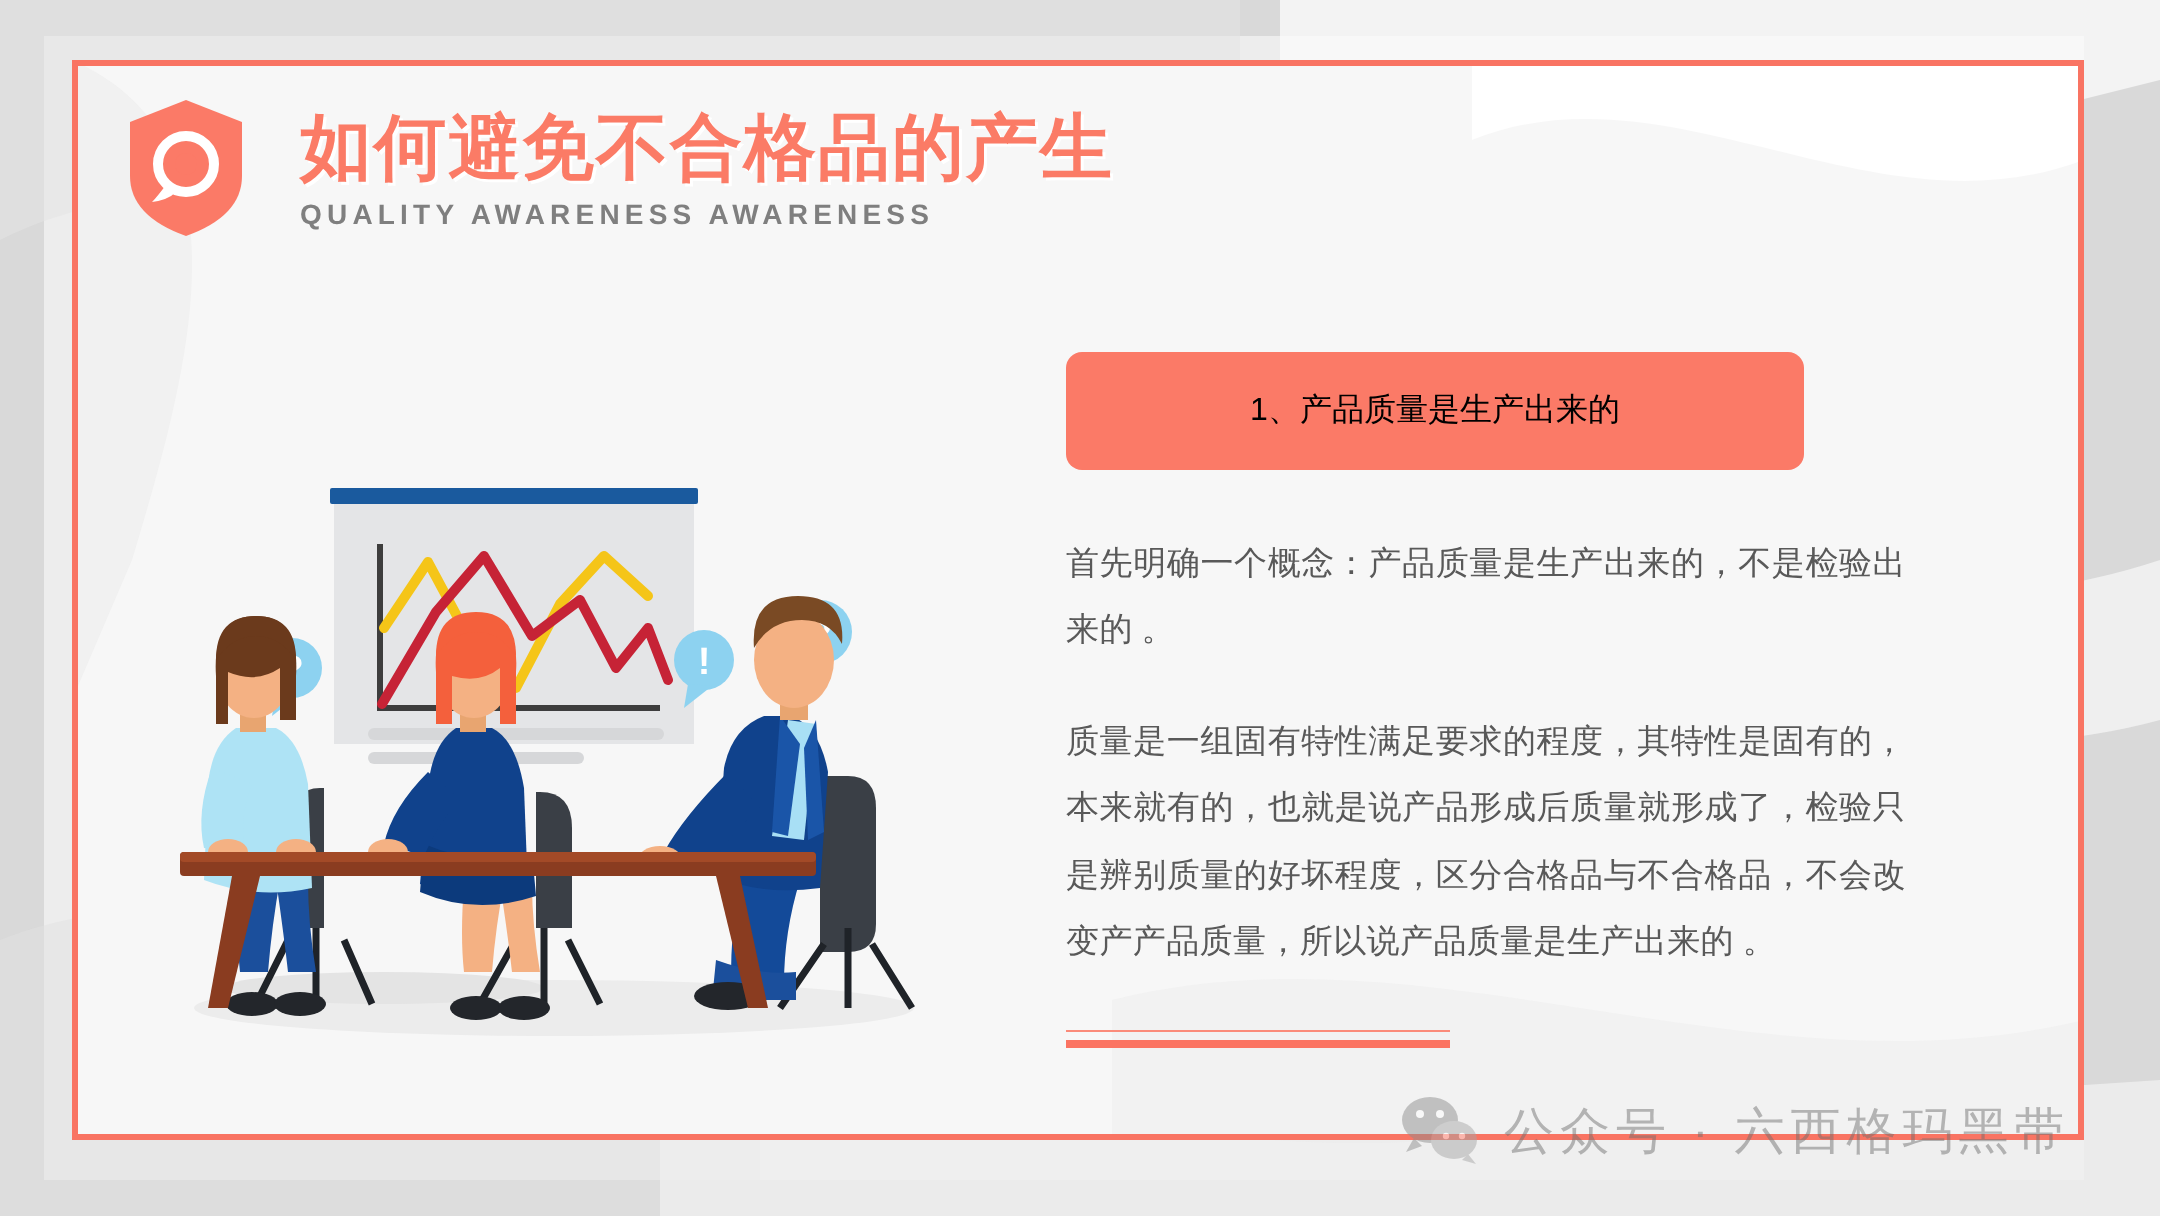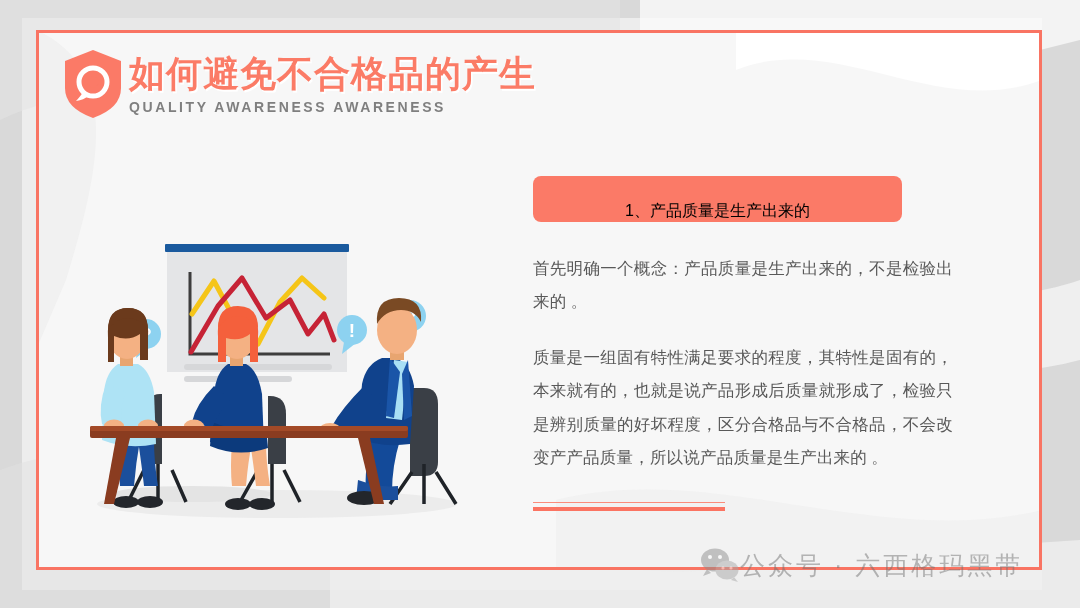--- a/index.html
+++ b/index.html
@@ -31,21 +31,21 @@
     position:absolute;
     left:36px; top:30px;
     width:1006px; height:540px;
     border:3px solid #f97463;
     pointer-events:none;
   }
 
   
   #header {
     position:absolute; left:62px; top:48px;
-    display:flex; align-items:center; gap:5px;
+    display:flex; align-items:center; gap:26px;
   }
   #shield-icon { width:62px; height:72px; flex:0 0 auto; }
   .header-text { padding-top:2px; }
   #page-title {
     font-size:36px; font-weight:bold; color:#fb7b66;
     letter-spacing:1px; line-height:1.05;
     white-space:nowrap;
     text-shadow:1.5px 1.5px 0 #ffffff;
   }
   #page-subtitle {
@@ -53,22 +53,22 @@
     letter-spacing:2.6px; margin-top:7px;
   }
 
   
   #content-col {
     position:absolute; left:533px; top:176px; width:420px;
   }
   #section-banner {
     background:#fb7a67;
     border-radius:8px;
-    height:46px;
-    display:flex; align-items:flex-end; justify-content:center;
+    height:59px;
+    display:flex; align-items:center; justify-content:center;
     width:369px;
   }
   .body-para {
     margin-top:22px;
     font-size:16.5px;
     line-height:2.03;
     color:#595959;
     text-align:justify;
     letter-spacing:0.2px;
     font-family:Liberation Serif, serif;
@@ -79,21 +79,21 @@
   #divider .rule-thick { height:4px; background:#fb7462; margin-top:4px; }
 
   
   #illustration {
     position:absolute; left:72px; top:236px; width:420px; height:290px;
   }
 
   
   #watermark {
     position:absolute; left:700px; top:548px;
-    display:flex; align-items:center; gap:0;
+    display:flex; align-items:center; gap:12px;
     opacity:0.48;
   }
   #wechat-icon { width:40px; height:34px; flex:0 0 auto; }
   #watermark-label {
     font-size:25px; color:#6f6f6f; letter-spacing:3px; white-space:nowrap;
   }
 </style>
 </head>
 <body>
 

